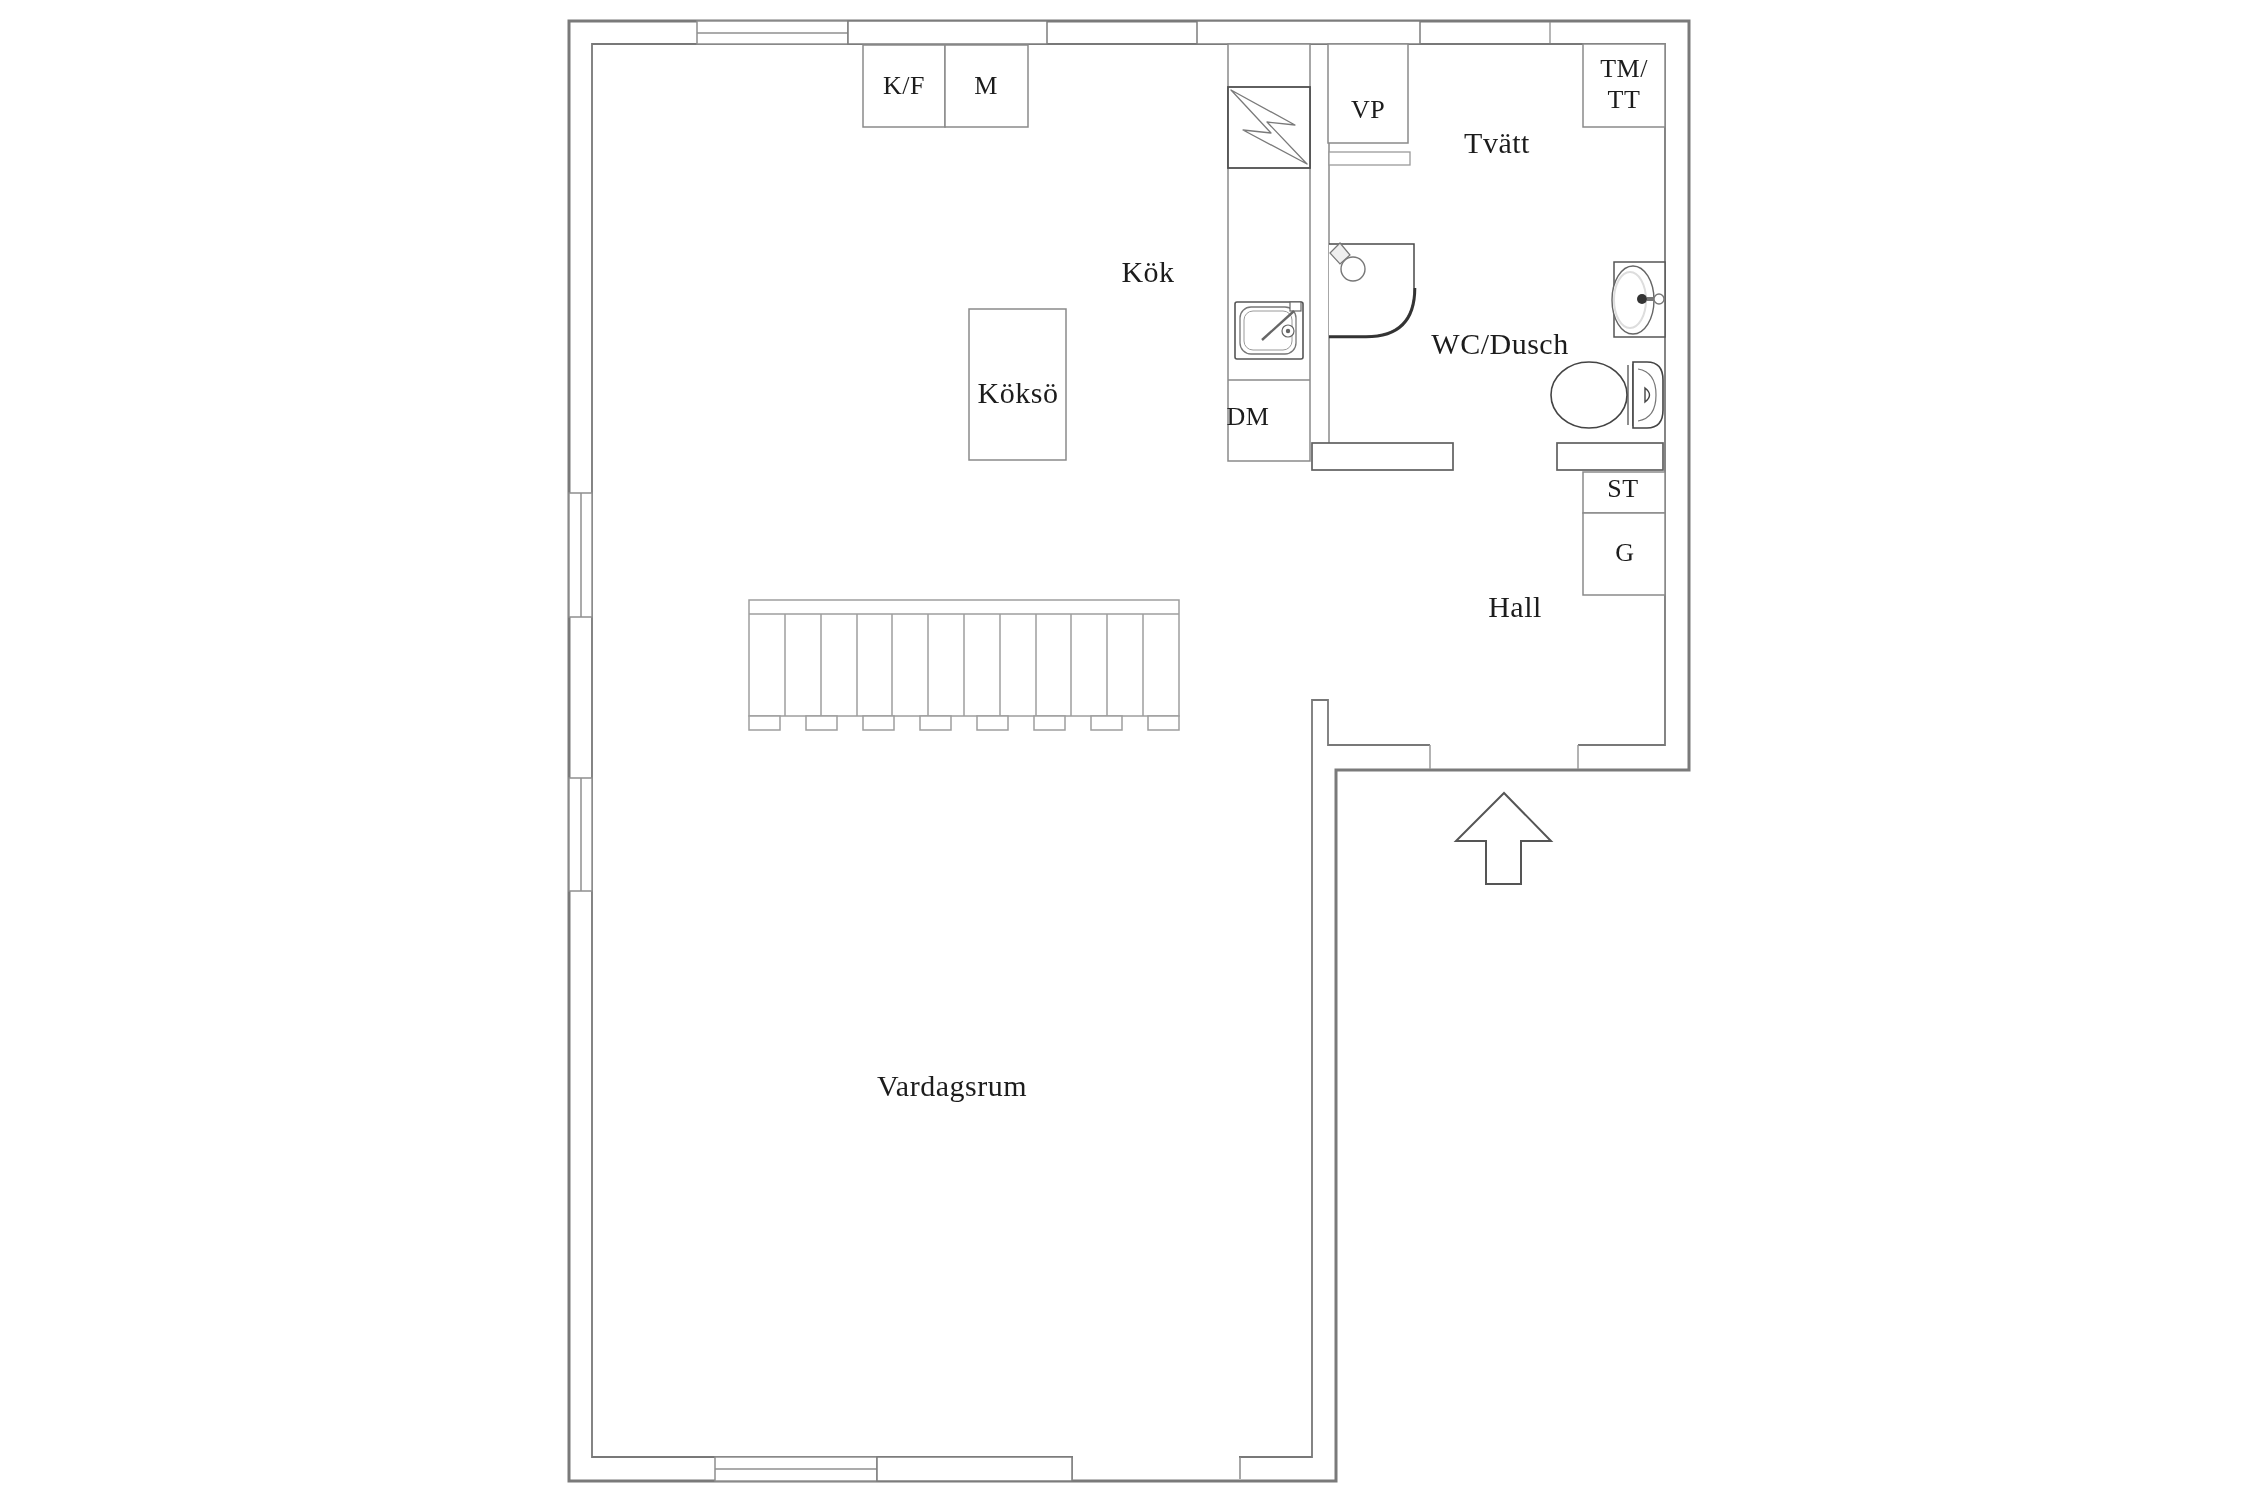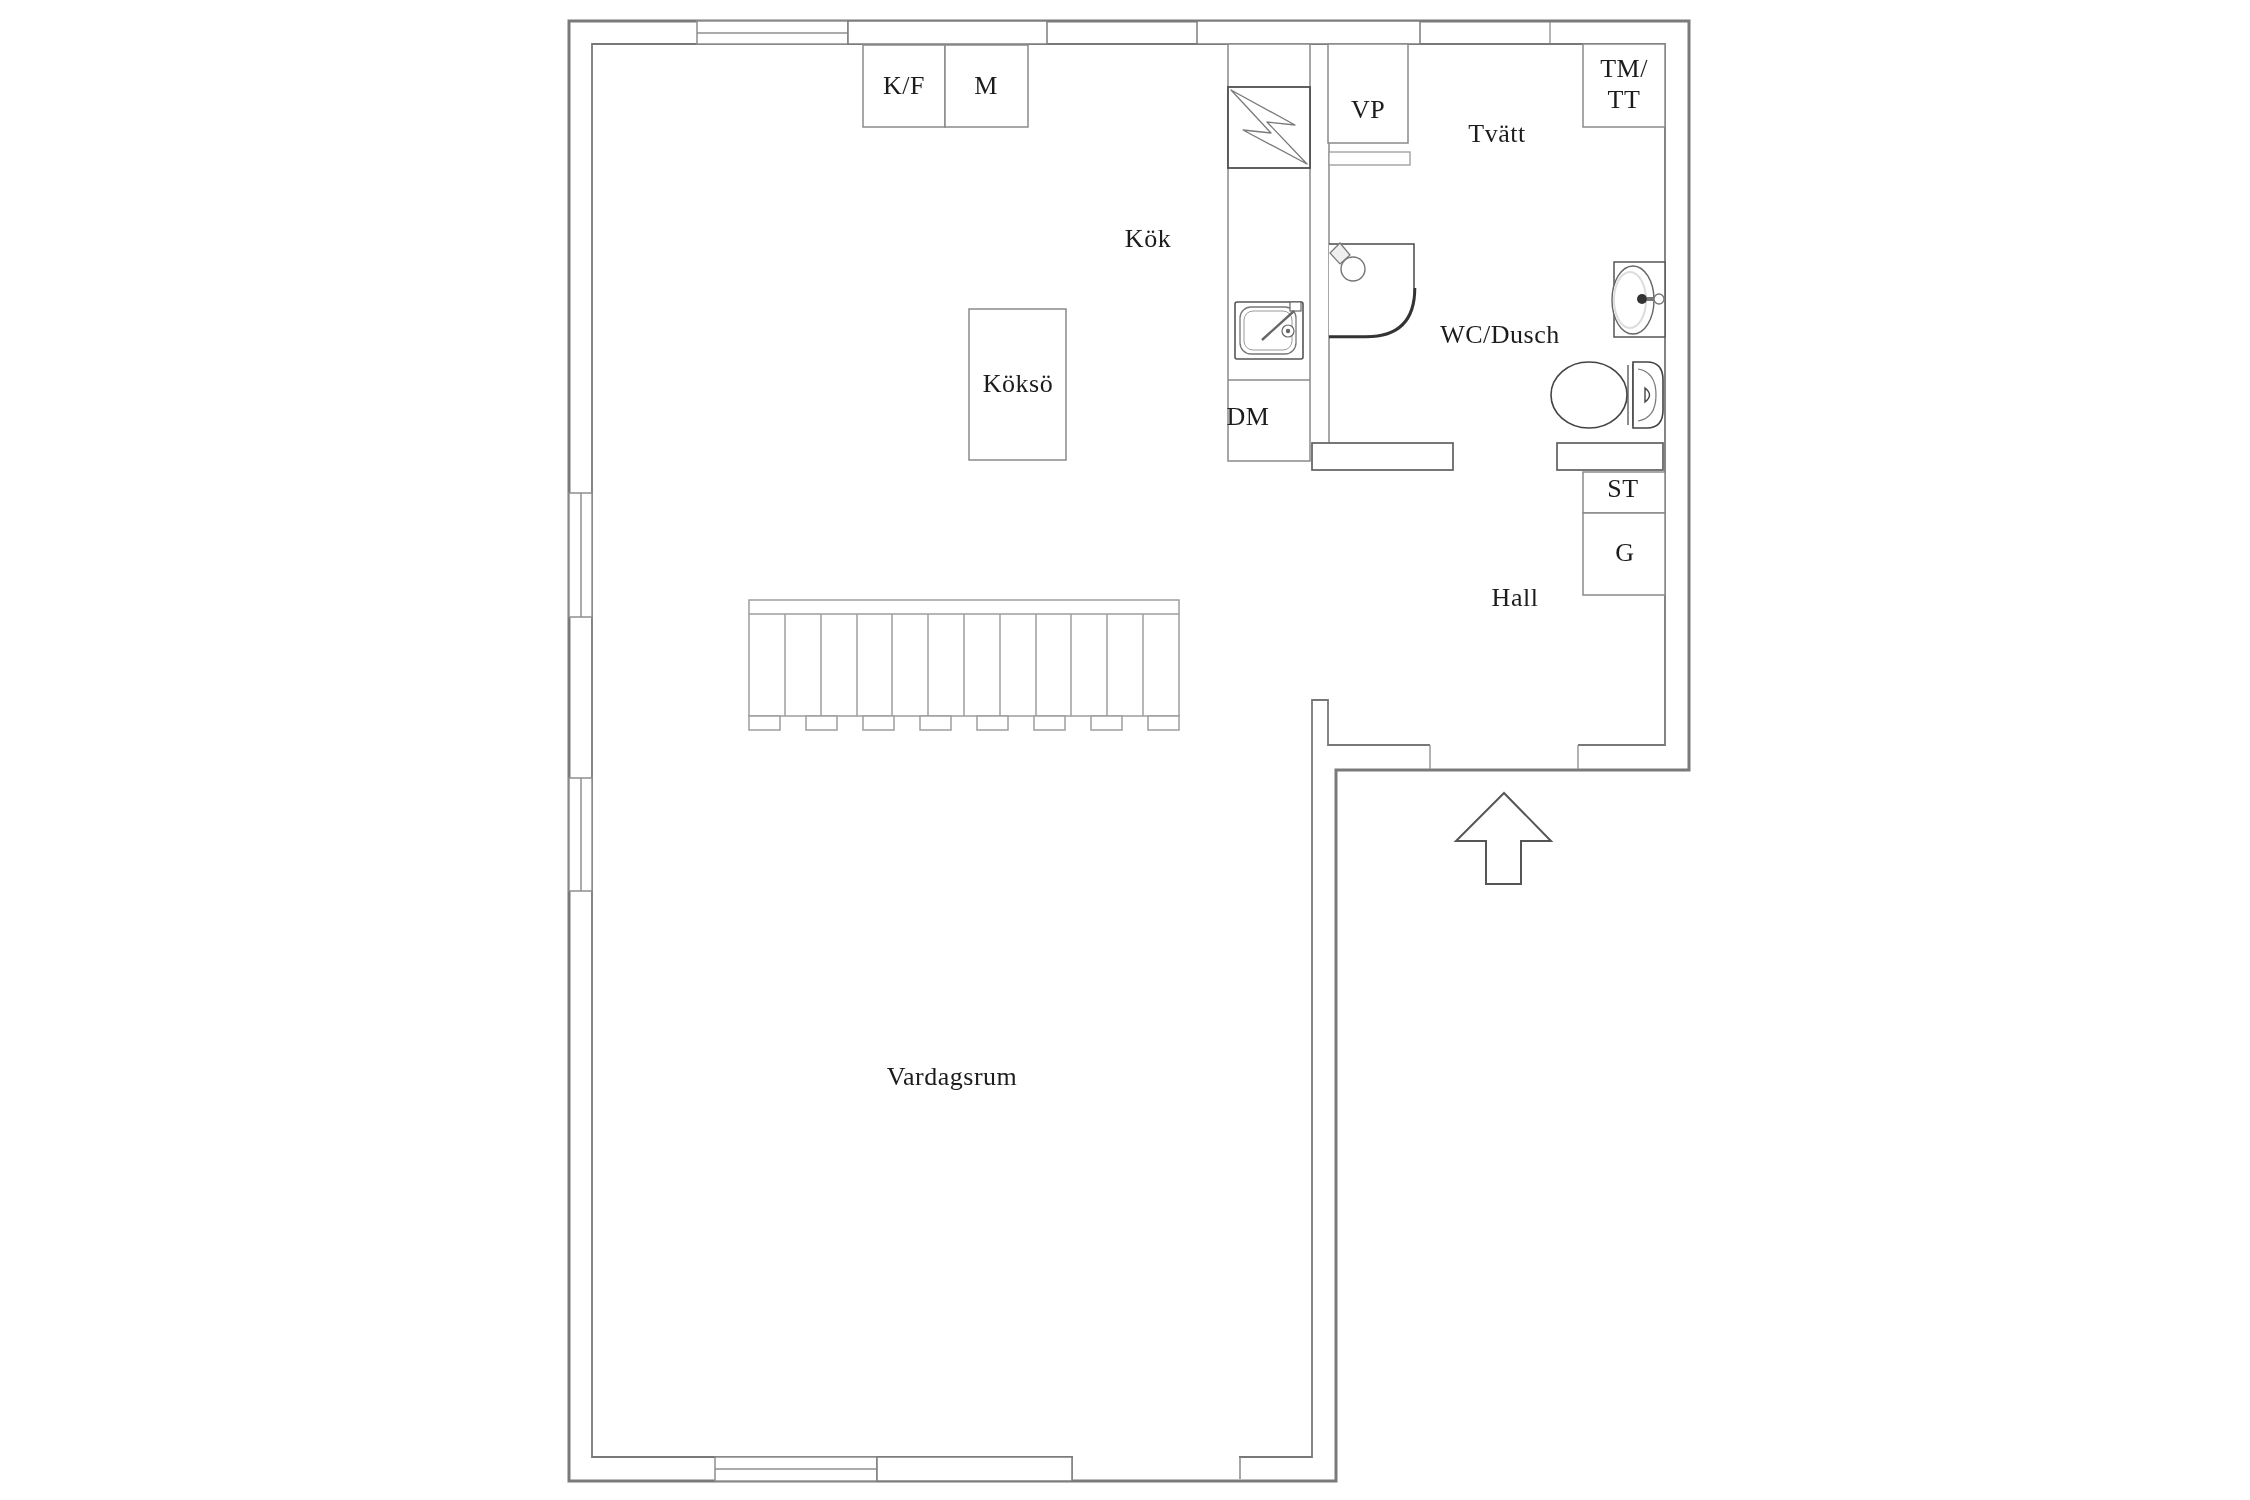--- a/index.html
+++ b/index.html
@@ -12,21 +12,21 @@
   }
   #canvas svg{position:absolute;left:0;top:0;}
   .lbl{
     position:absolute;
     transform:translate(-50%,-50%);
     color:#1c1c1c;
     white-space:nowrap;
     text-align:center;
     letter-spacing:0.5px;
   }
-  .room{font-size:26px;}
+  .room{font-size:30px;margin-top:9px;}
   .unit{font-size:26px;}
   .twoline{line-height:31px;}
 </style>
 </head>
 <body>
 
 <div id="canvas">
 
 <svg width="2250" height="1500" viewBox="0 0 2250 1500">
 
@@ -157,21 +157,21 @@
 </svg>
 
   <div class="lbl unit" style="left:904px;top:86px">K/F</div>
   <div class="lbl unit" style="left:986px;top:86px">M</div>
   <div class="lbl unit" style="left:1368px;top:110px">VP</div>
   <div class="lbl unit twoline" style="left:1624px;top:84px">
     <div>TM/</div>
     <div>TT</div>
   </div>
   <div class="lbl room" style="left:1497px;top:134px">Tvätt</div>
-  <div class="lbl room" style="left:1148px;top:239px">Kök</div>
+  <div class="lbl room" style="left:1148px;top:263px">Kök</div>
   <div class="lbl room" style="left:1018px;top:384px">Köksö</div>
   <div class="lbl unit" style="left:1248px;top:417px">DM</div>
   <div class="lbl room" style="left:1500px;top:335px">WC/Dusch</div>
   <div class="lbl unit" style="left:1623px;top:489px">ST</div>
   <div class="lbl unit" style="left:1625px;top:553px">G</div>
   <div class="lbl room" style="left:1515px;top:598px">Hall</div>
   <div class="lbl room" style="left:952px;top:1077px">Vardagsrum</div>
 
 </div>
 

